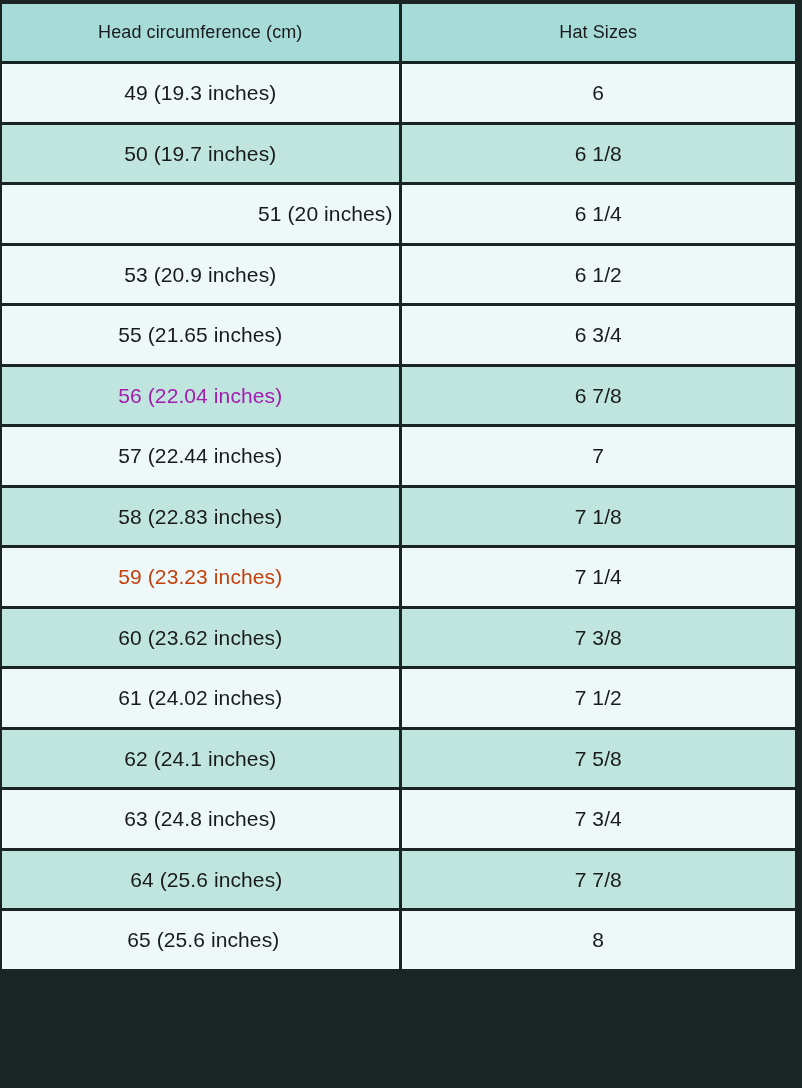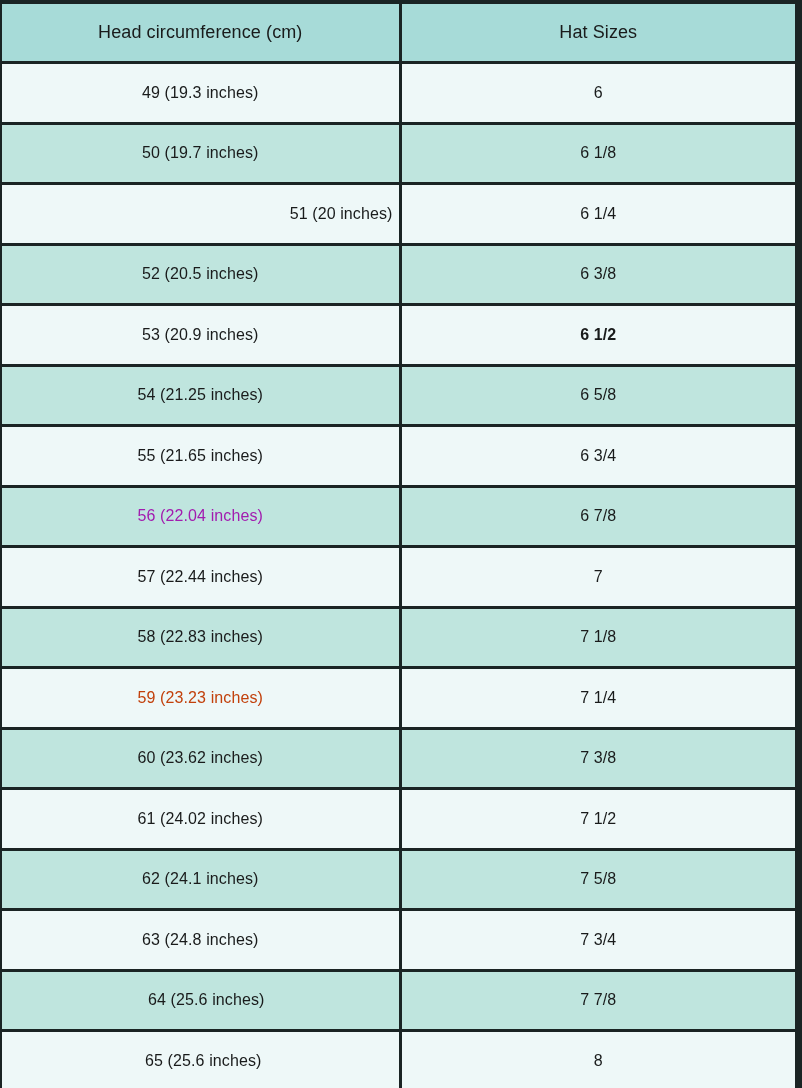--- a/index.html
+++ b/index.html
@@ -54,21 +54,21 @@
 
   table.size-chart thead th {
     height: 57px;
     background: #a7dbd8;
     font-size: 18px;
     border-top-width: 4px;
   }
 
   table.size-chart tbody td {
     height: 57.5px;
-    font-size: 16px;
+    font-size: 21px;
   }
 
   table.size-chart tbody tr.row-light td { background: #eef8f8; }
   table.size-chart tbody tr.row-tint  td { background: #bfe5de; }
 
   
   table.size-chart th:first-child,
   table.size-chart td:first-child { border-left-width: 2px; }
   table.size-chart th:last-child,
   table.size-chart td:last-child  { border-right-width: 2px; }
@@ -94,31 +94,23 @@
           <td style="background: rgb(238, 248, 248); color: rgb(25, 27, 27); border-color: rgb(26, 36, 36);">6</td>
         </tr>
         <tr class="row-tint">
           <td style="background: rgb(191, 229, 222); color: rgb(25, 27, 27); border-color: rgb(26, 36, 36);">50 (19.7 inches)</td>
           <td style="background: rgb(191, 229, 222); color: rgb(25, 27, 27); border-color: rgb(26, 36, 36);">6 1/8</td>
         </tr>
         <tr class="row-light">
           <td style="background: rgb(238, 248, 248); color: rgb(25, 27, 27); border-color: rgb(26, 36, 36); text-align: right;">51 (20 inches)</td>
           <td style="background: rgb(238, 248, 248); color: rgb(25, 27, 27); border-color: rgb(26, 36, 36);">6 1/4</td>
         </tr>
-        <tr class="row-tint">
-          <td style="background: rgb(191, 229, 222); color: rgb(25, 27, 27); border-color: rgb(26, 36, 36);">52 (20.5 inches)</td>
-          <td style="background: rgb(191, 229, 222); color: rgb(25, 27, 27); border-color: rgb(26, 36, 36);">6 3/8</td>
-        </tr>
         <tr class="row-light">
           <td style="background: rgb(238, 248, 248); color: rgb(25, 27, 27); border-color: rgb(26, 36, 36);">53 (20.9 inches)</td>
-          <td style="background: rgb(238, 248, 248); color: rgb(25, 27, 27); border-color: rgb(26, 36, 36); font-weight: bold;">6 1/2</td>
-        </tr>
-        <tr class="row-tint">
-          <td style="background: rgb(191, 229, 222); color: rgb(25, 27, 27); border-color: rgb(26, 36, 36);">54 (21.25 inches)</td>
-          <td style="background: rgb(191, 229, 222); color: rgb(25, 27, 27); border-color: rgb(26, 36, 36);">6 5/8</td>
+          <td style="background: rgb(238, 248, 248); color: rgb(25, 27, 27); border-color: rgb(26, 36, 36);">6 1/2</td>
         </tr>
         <tr class="row-light">
           <td style="background: rgb(238, 248, 248); color: rgb(25, 27, 27); border-color: rgb(26, 36, 36);">55 (21.65 inches)</td>
           <td style="background: rgb(238, 248, 248); color: rgb(25, 27, 27); border-color: rgb(26, 36, 36);">6 3/4</td>
         </tr>
         <tr class="row-tint">
           <td style="background: rgb(191, 229, 222); color: #a21caf; border-color: rgb(26, 36, 36);">56 (22.04 inches)</td>
           <td style="background: rgb(191, 229, 222); color: rgb(25, 27, 27); border-color: rgb(26, 36, 36);">6 7/8</td>
         </tr>
         <tr class="row-light">

